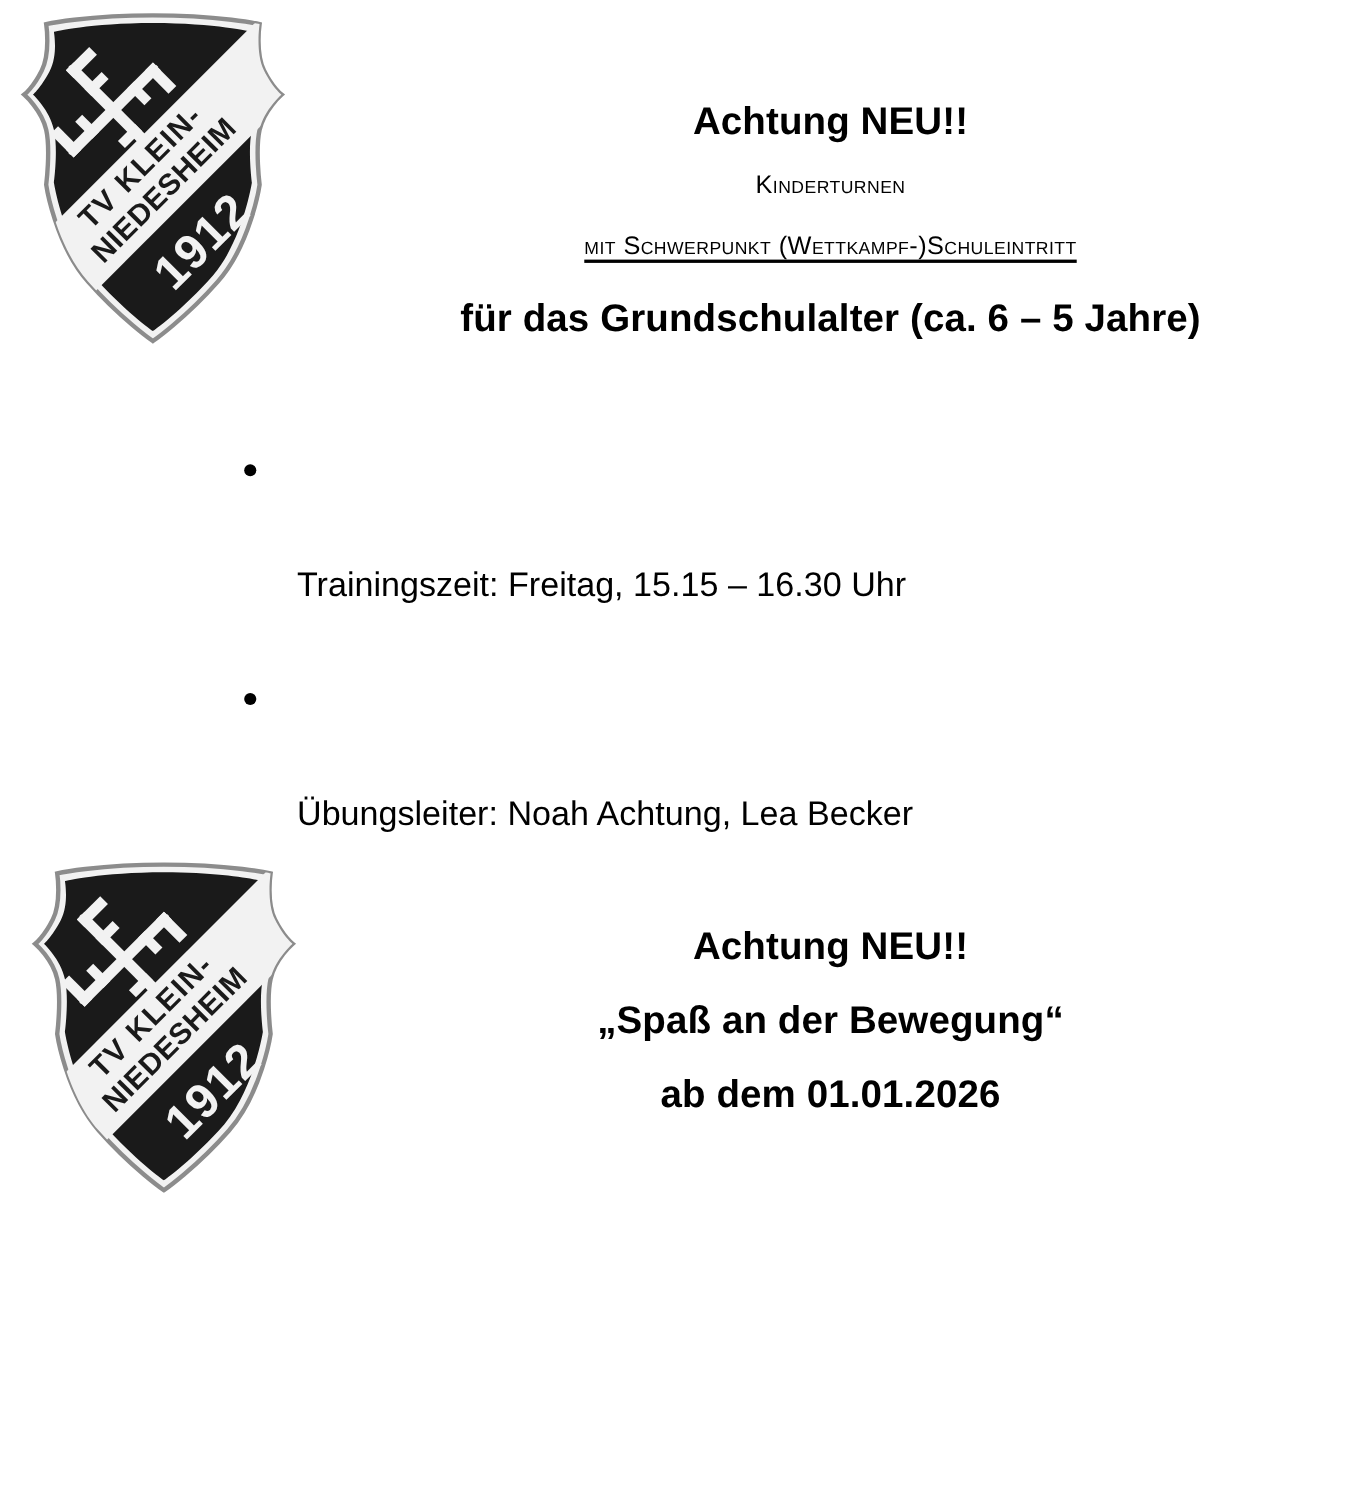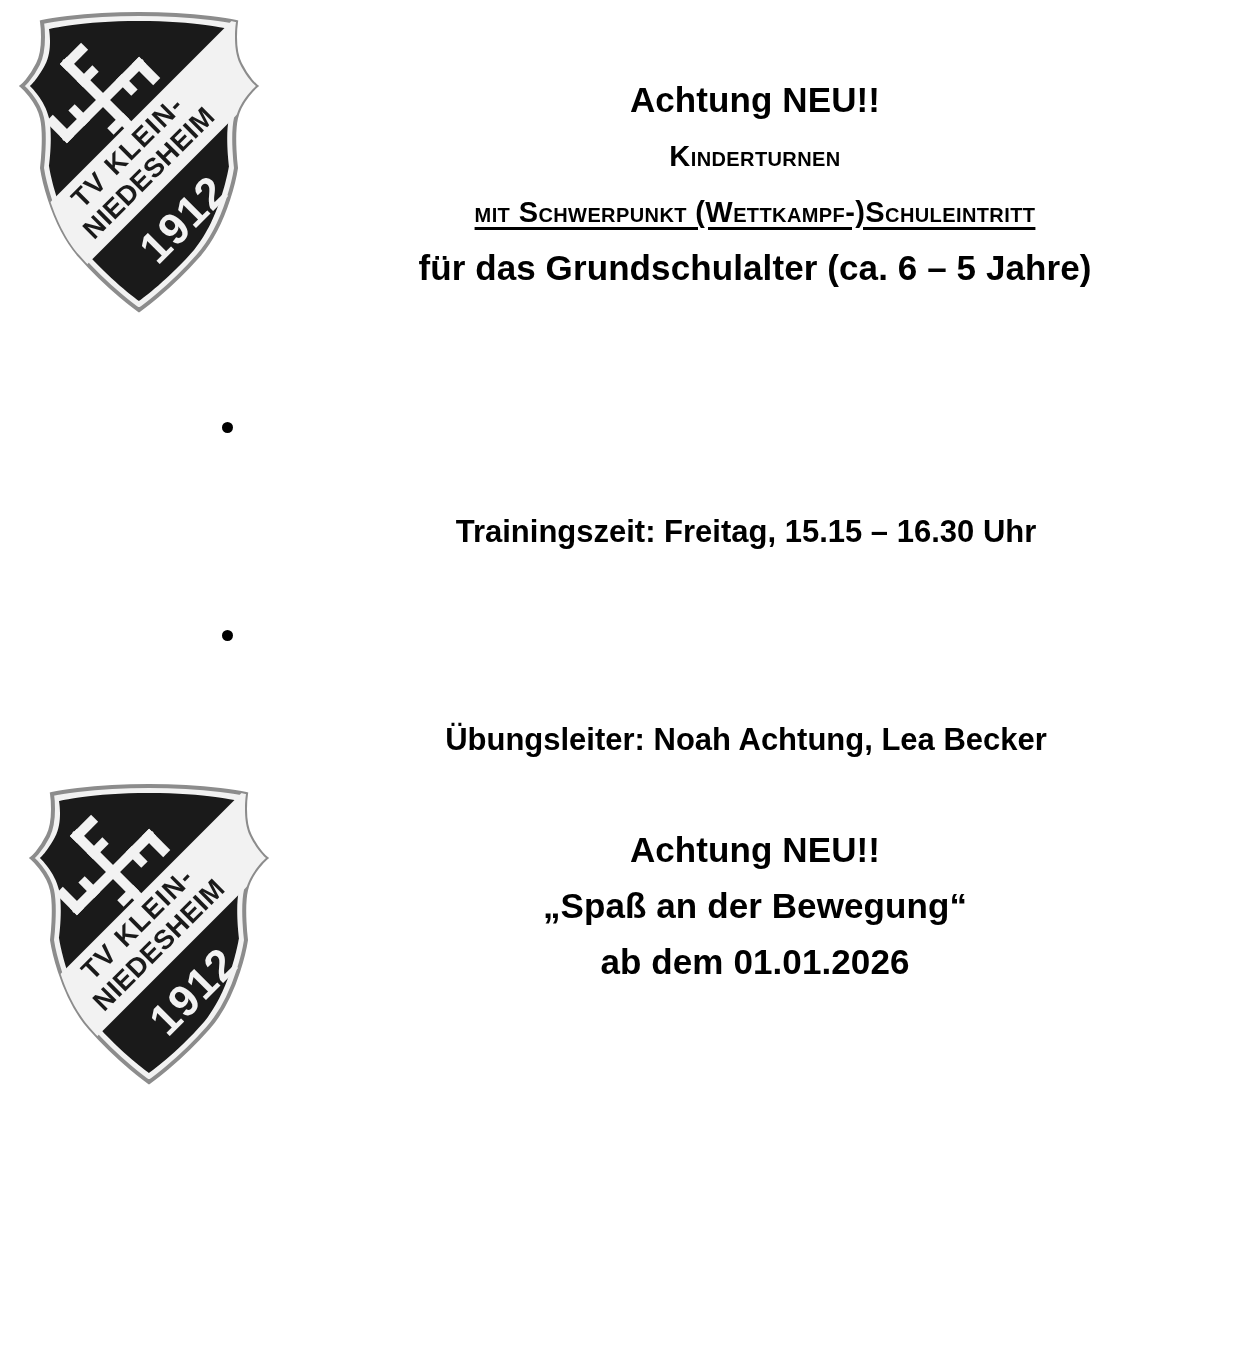--- a/index.html
+++ b/index.html
@@ -48,46 +48,46 @@
   }
   .hline {
     display: block;
     line-height: 56px;
     white-space: nowrap;
   }
   .hline.big {
     font-size: 35px;
     font-weight: bold;
     letter-spacing: 0.1px;
+    margin-top: 11px;
   }
   .hline.smallcaps {
-    font-size: 29px;
-    font-weight: bold;
+    font-size: 23px;
+    font-weight: normal;
     font-variant: small-caps;
     letter-spacing: 0.4px;
   }
   .hline.underlined {
     text-decoration: underline;
     text-underline-offset: 5px;
     text-decoration-thickness: 3px;
   }
 
   
   .bullet-list {
     list-style: none;
     margin: 0;
     padding: 0;
   }
   .bullet-item {
     position: relative;
     font-size: 31px;
-    font-weight: bold;
+    font-weight: normal;
     line-height: 52px;
     white-space: pre-line;
-    text-align: center;
   }
   .bullet-item .dot {
     position: absolute;
     left: 0;
     top: 20px;
     width: 11px;
     height: 11px;
     border-radius: 50%;
     background: #000;
   }

